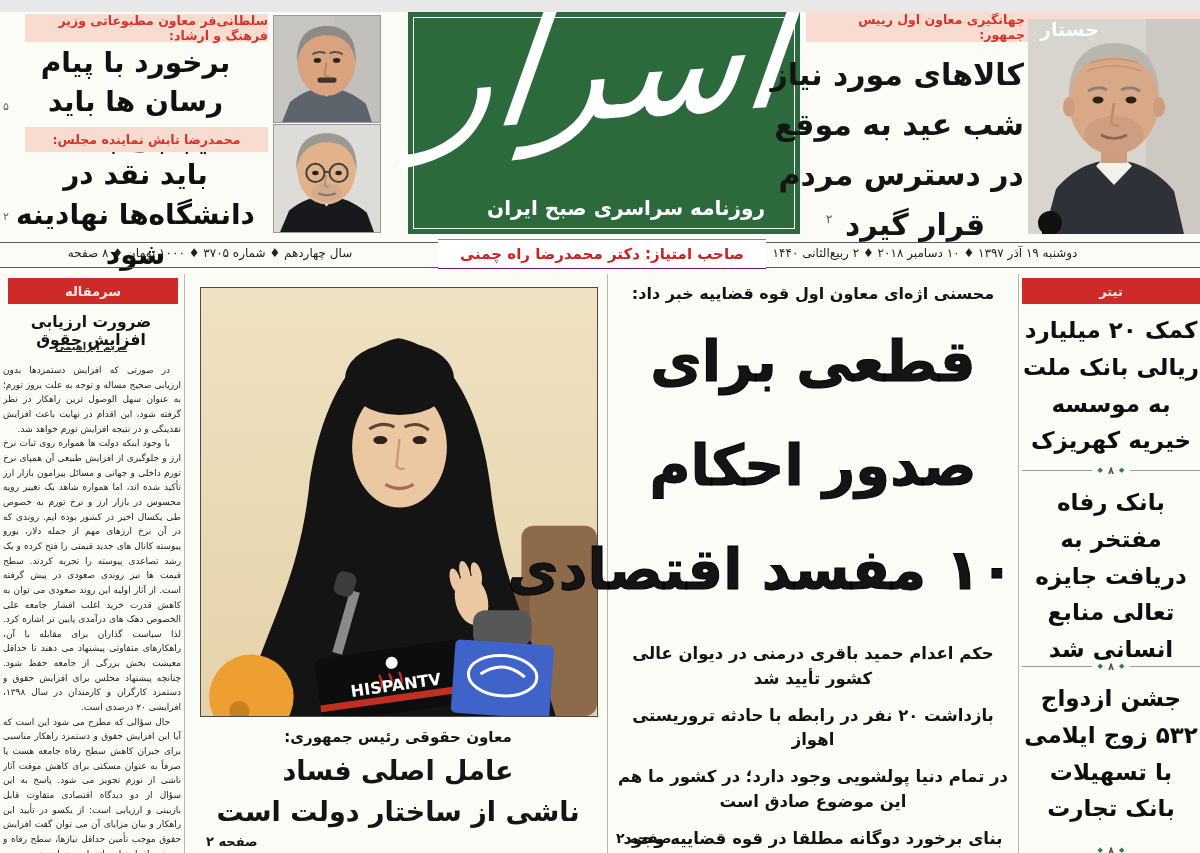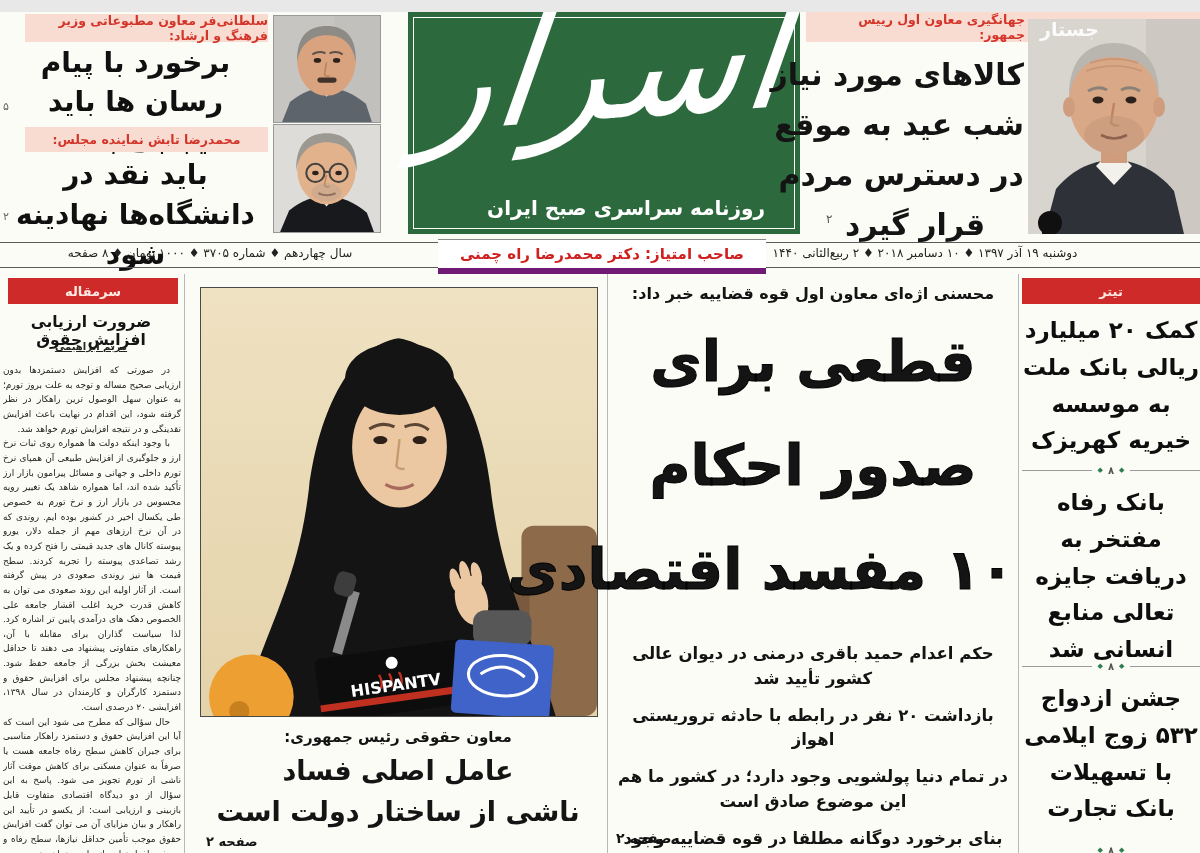--- a/index.html
+++ b/index.html
@@ -33,21 +33,21 @@
   .tr-watermark{left:1040px;top:6px;color:#fff;font-size:19px;font-weight:bold;opacity:.92;z-index:3;}
   .tr-headline{left:806px;top:38px;width:218px;}
   .tr-headline div{font-size:30px;font-weight:bold;text-align:center;line-height:50px;white-space:nowrap;}
   .tr-page{left:826px;top:200px;font-size:12px;color:#555;}
   
   .rule{background:#5a5a5a;height:1px;left:0;width:1200px;}
   .rule1{top:230px;} .rule2{top:255px;}
   .date-left{left:40px;top:234px;width:340px;text-align:center;font-size:12px;color:#222;}
   .date-right{left:750px;top:234px;width:350px;text-align:center;font-size:12px;color:#222;}
   .publisher{left:438px;top:227px;width:328px;height:28px;background:#fff;border-top:1px solid #888;
-             border-bottom:6px solid #701a75;color:#cf2020;font-weight:bold;font-size:15px;
+             border-bottom:1px solid #701a75;color:#cf2020;font-weight:bold;font-size:15px;
              display:flex;align-items:center;justify-content:center;z-index:2;}
   
   .vrule{top:262px;height:582px;width:1px;background:#b8b8b8;}
   .v1{left:184px;} .v2{left:607px;} .v3{left:1018px;}
   
   .ed-header{left:8px;top:266px;width:170px;height:26px;background:#cf2a2a;color:#ffe9e2;
              font-size:13px;font-weight:bold;display:flex;align-items:center;justify-content:center;}
   .ed-title{left:0;top:301px;width:182px;text-align:center;font-size:15.5px;font-weight:bold;}
   .ed-author{left:0;top:329px;width:182px;text-align:center;font-size:10px;font-weight:bold;
              text-decoration:underline;color:#222;}

